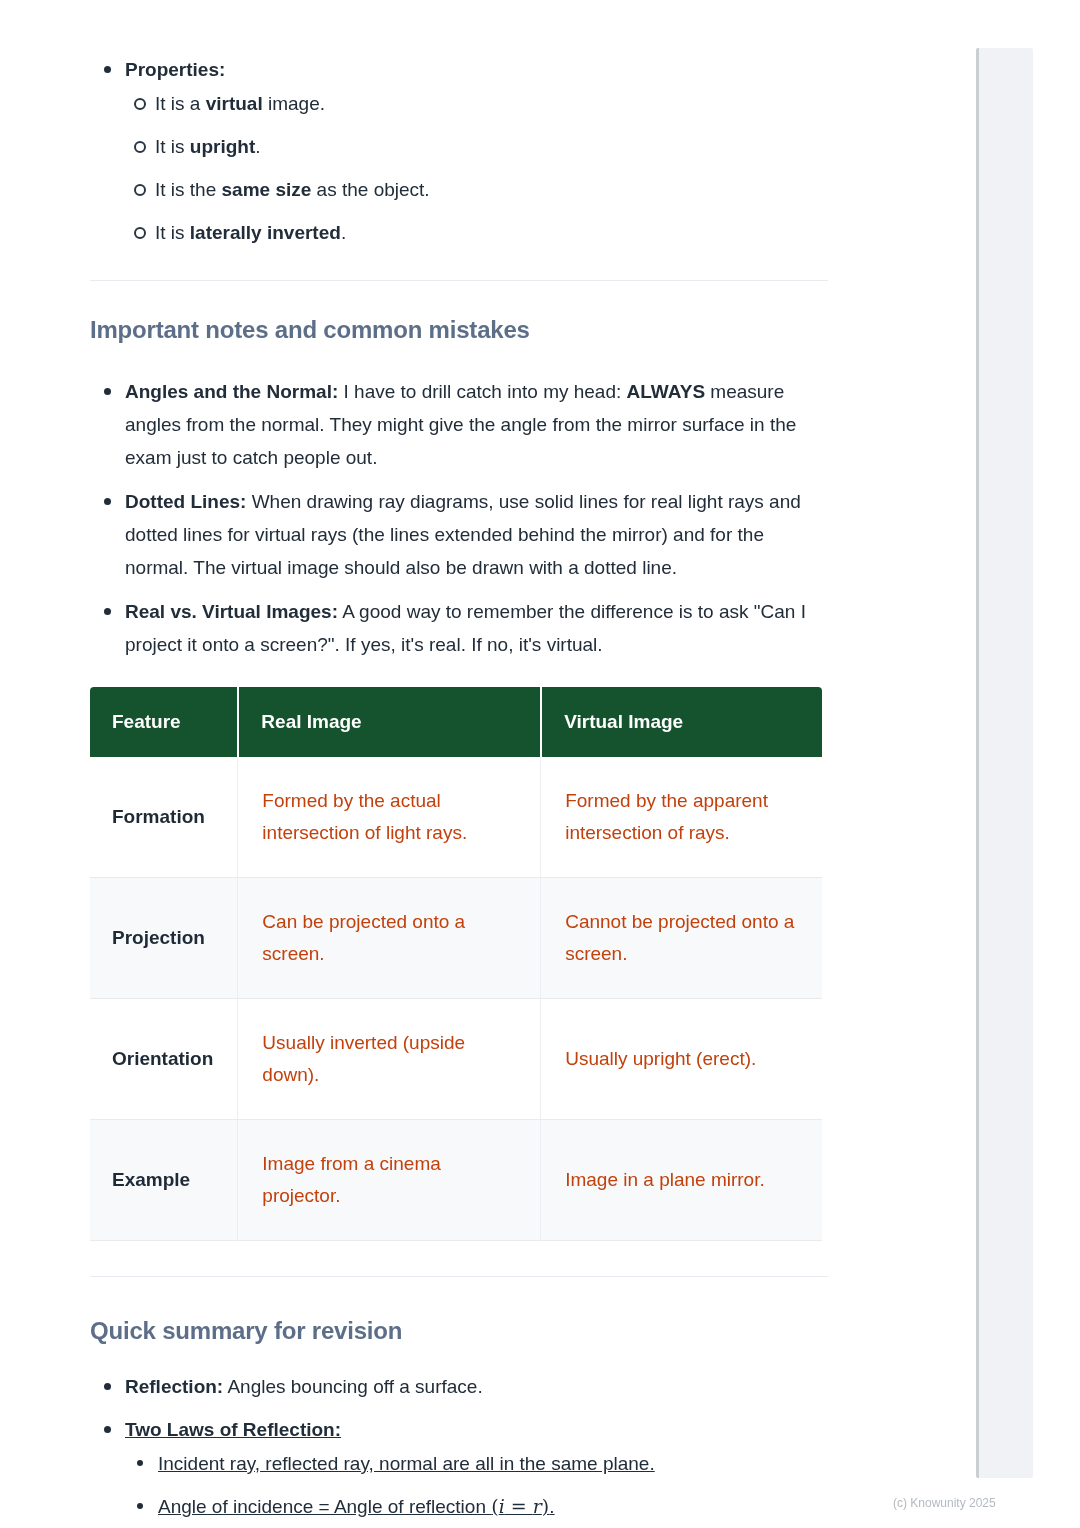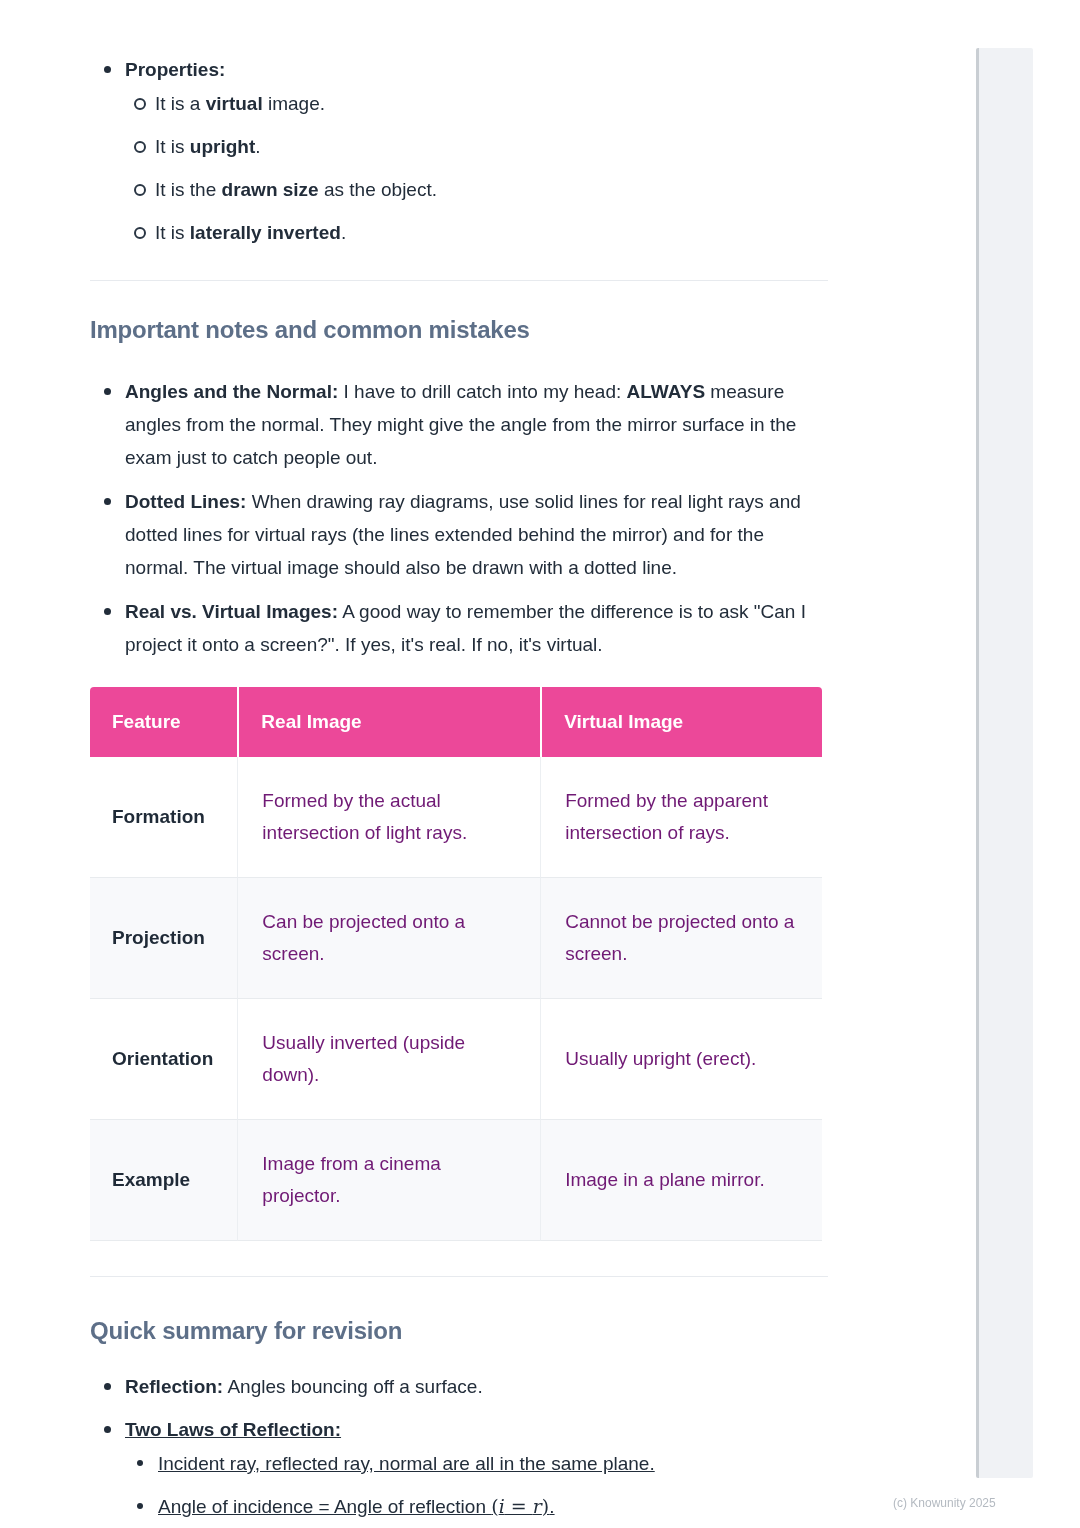--- a/index.html
+++ b/index.html
@@ -25,25 +25,25 @@
   .b{font-weight:700;}
   .m{font-family:"DejaVu Serif",serif;font-style:italic;}
   .s{font-family:"DejaVu Serif",serif;}
 
   hr.rule{border:none;border-top:1px solid #e7eaee;margin:36px 0 0 0;width:738px;}
   h2.sec{margin:31px 0 0 0;font-size:24px;line-height:36px;font-weight:700;color:#5d6f88;letter-spacing:-0.2px;}
   .after-h2{margin-top:27px;}
 
   
   table.cmp{border-collapse:separate;border-spacing:0;width:732px;margin-top:26px;}
-  table.cmp thead th{background:#ec4899;color:#ffffff;font-weight:700;font-size:19px;text-align:left;
+  table.cmp thead th{background:#14532d;color:#ffffff;font-weight:700;font-size:19px;text-align:left;
       height:70px;padding:0 10px 0 22px;vertical-align:middle;border-left:2px solid #ffffff;}
   table.cmp thead th:first-child{border-left:none;border-top-left-radius:4px;}
   table.cmp thead th:last-child{border-top-right-radius:4px;}
-  table.cmp tbody td{height:104px;padding:8px 24px;font-size:19px;line-height:32px;color:#701a75;
+  table.cmp tbody td{height:104px;padding:8px 24px;font-size:19px;line-height:32px;color:#c2410c;
       vertical-align:middle;border-top:1px solid #e8ebee;border-left:1px solid #eceff2;background:#ffffff;}
   table.cmp tbody tr:first-child td{border-top:none;}
   table.cmp tbody tr:last-child td{border-bottom:1px solid #e8ebee;}
   table.cmp tbody td:first-child{border-left:none;font-weight:700;color:#1f2a37;padding-left:22px;}
   table.cmp tbody tr:nth-child(even) td{background:#f8f9fb;}
 
   .copyright{position:absolute;left:893px;top:1496px;font-size:12px;color:#b4bac1;z-index:3;white-space:nowrap;}
   .side-strip{position:absolute;left:976px;top:48px;width:54px;height:1430px;background:#f0f2f5;
       border-left:3px solid #c9ced3;border-radius:2px;z-index:1;}
 </style>
@@ -51,21 +51,21 @@
 <body>
 
 <div class="page">
   <div class="content">
 
     <div class="list" id="props-list">
         <div class="li"><span class="mk dot"></span><span class="b">Properties:</span></div>
         <div class="sublist">
           <div class="li"><span class="mk circle"></span><span>It is a </span><span class="b">virtual</span><span> image.</span></div>
           <div class="li"><span class="mk circle"></span><span>It is </span><span class="b">upright</span><span>.</span></div>
-          <div class="li"><span class="mk circle"></span><span>It is the </span><span class="b">drawn size</span><span> as the object.</span></div>
+          <div class="li"><span class="mk circle"></span><span>It is the </span><span class="b">same size</span><span> as the object.</span></div>
           <div class="li"><span class="mk circle"></span><span>It is </span><span class="b">laterally inverted</span><span>.</span></div>
         </div>
       </div>
 
     <hr class="rule">
 
     <h2 class="sec">Important notes and common mistakes</h2>
 
     <div class="list wide after-h2" id="notes-list">
         <div class="li"><span class="mk dot"></span><span class="b">Angles and the Normal:</span><span> I have to drill catch into my head: </span><span class="b">ALWAYS</span><span> measure angles from the normal. They might give the angle from the mirror surface in the exam just to catch people out.</span></div>

